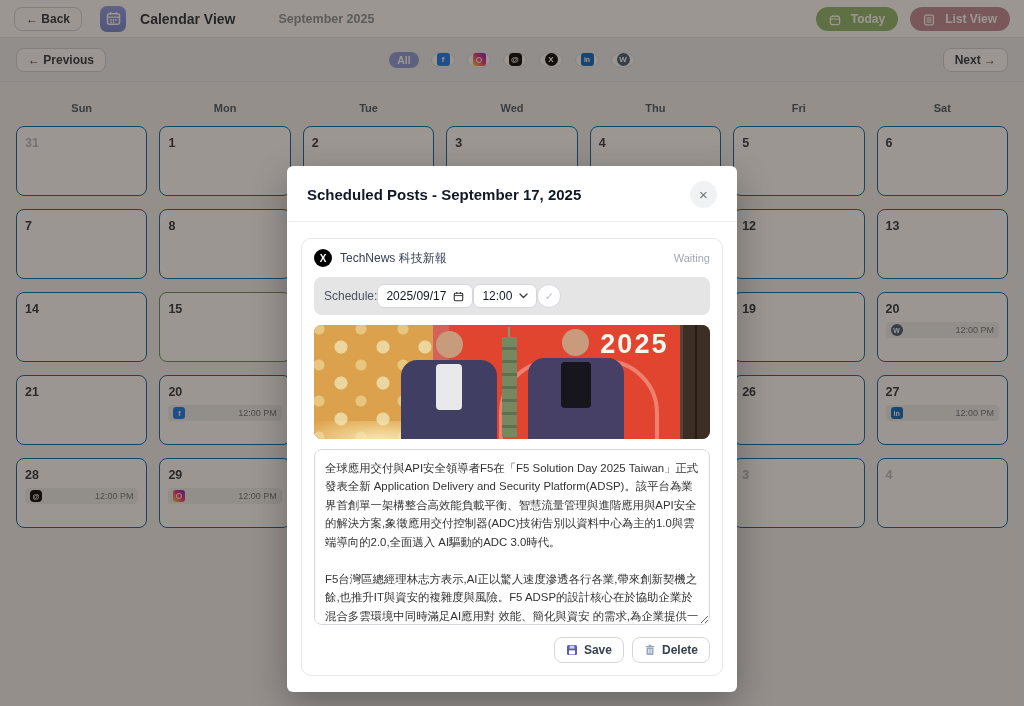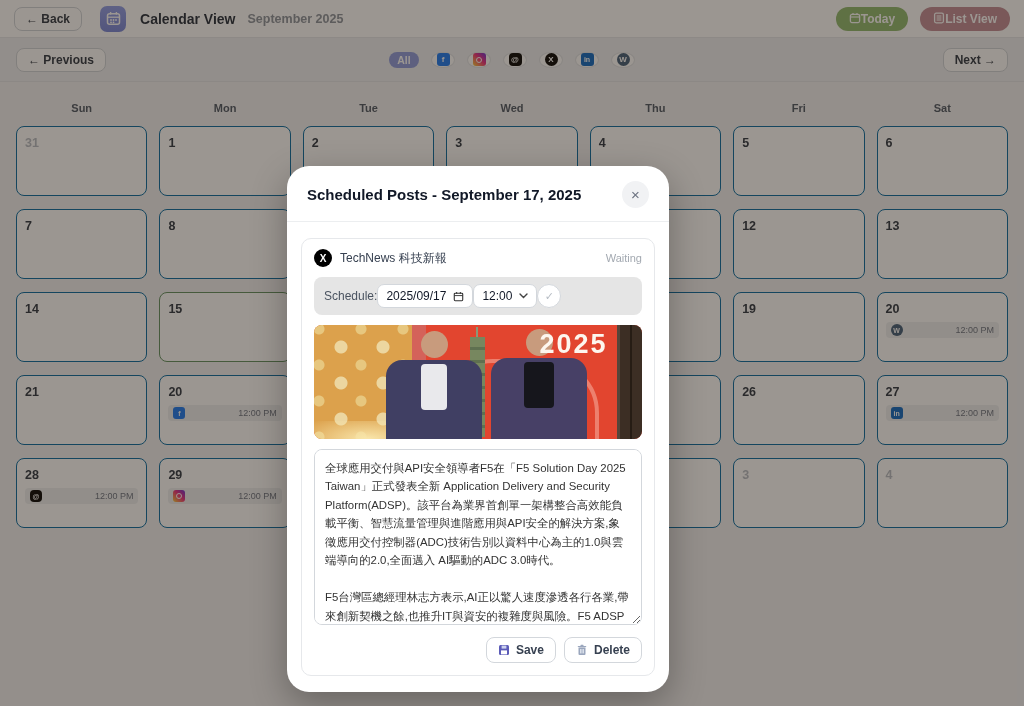--- a/index.html
+++ b/index.html
@@ -4,23 +4,23 @@
 <style>
   html,body{margin:0;padding:0;width:1024px;height:706px;overflow:hidden;
     font-family:"Liberation Sans","DejaVu Sans",sans-serif;background:#f1f2f4;}
   *{box-sizing:border-box;}
 
   
   .topbar{height:38px;background:#fff;border-bottom:1px solid #e4e6ea;display:flex;align-items:center;padding:0 14px;gap:12px;}
   .btn{background:#fff;border:1px solid #cfd4da;border-radius:8px;padding:4px 11px;font-size:12px;font-weight:bold;color:#2b3440;cursor:pointer;}
   .appicon{width:26px;height:26px;border-radius:7px;background:linear-gradient(180deg,#8e9ce8,#7584d8);display:flex;align-items:center;justify-content:center;margin-left:6px;}
   .title{font-size:14px;font-weight:bold;color:#1f2937;margin-left:2px;}
-  .subtitle{font-size:12.5px;color:#8a919b;font-weight:bold;}
+  .subtitle{font-size:12.5px;color:#8a919b;font-weight:bold;margin-left:31px;}
   .topbar .spacer{flex:1;}
-  .pillbtn{border:none;border-radius:13px;padding:5px 13px;font-size:12px;font-weight:bold;color:#fff;display:inline-flex;align-items:flex-start;gap:0;cursor:pointer;}
+  .pillbtn{border:none;border-radius:13px;padding:5px 13px;font-size:12px;font-weight:bold;color:#fff;display:inline-flex;align-items:flex-end;gap:10px;cursor:pointer;}
   .pill-today{background:#8fb96f;}
   .pill-list{background:#c08b96;}
 
   
   .toolbar{position:relative;height:44px;background:#eef0f3;border-bottom:1px solid #e2e4e8;display:flex;align-items:center;padding:0 16px;}
   .toolbar .right{margin-left:auto;}
   .filters{position:absolute;left:50%;top:50%;transform:translate(-50%,-50%);display:flex;align-items:center;gap:12px;}
   .fbtn{width:24px;height:16px;border-radius:50%;background:#fff;border:1px solid #dfe2e6;display:flex;align-items:center;justify-content:center;padding:0;cursor:pointer;}
   .fbtn.all{width:30px;border-radius:12px;background:#8c9ade;border:none;color:#fff;font-size:10.5px;font-weight:bold;}
 
@@ -41,21 +41,21 @@
   .grid{display:grid;grid-template-columns:repeat(7,1fr);gap:13px 12px;margin:12px 16px 0;}
   .cell{background:#fff;border:1px solid #0369a1;border-radius:8px;height:70px;padding:6px 8px;cursor:pointer;}
   .cell .num{font-size:12.5px;font-weight:bold;color:#2b3440;}
   .cell.muted .num{color:#b6bcc4;}
   .cell.today{border:1.5px solid #5f8f5f;}
   .evt{margin-top:5px;background:#eef0f2;border-radius:4px;padding:2px 5px;display:flex;align-items:center;justify-content:space-between;cursor:pointer;}
   .evt .etime{font-size:9px;color:#6a7280;}
 
   
   .overlay{position:absolute;inset:0;background:rgba(42,32,22,0.47);z-index:5;}
-  .modal{position:absolute;left:287px;top:166px;width:382px;z-index:10;background:#fff;border-radius:22px;box-shadow:0 12px 36px rgba(0,0,0,.3);}
+  .modal{position:absolute;left:287px;top:166px;width:450px;z-index:10;background:#fff;border-radius:6px;box-shadow:0 12px 36px rgba(0,0,0,.3);}
   .mhead{display:flex;align-items:center;justify-content:space-between;padding:15px 20px 13px;border-bottom:1px solid #eceef0;}
   .mtitle{font-size:15px;font-weight:bold;color:#111827;}
   .mclose{width:27px;height:27px;border-radius:50%;background:#f1f2f4;border:none;color:#6b7280;font-size:15px;line-height:1;cursor:pointer;display:flex;align-items:center;justify-content:center;}
 
   .card{margin:16px 14px;border:1px solid #e6e8eb;border-radius:10px;}
   .acct{display:flex;align-items:center;padding:10px 12px;}
   .avatar{width:18px;height:18px;border-radius:50%;background:#000;color:#fff;font-size:10px;font-weight:bold;display:flex;align-items:center;justify-content:center;margin-right:8px;}
   .acctname{font-size:12px;color:#374151;}
   .status{margin-left:auto;font-size:11px;color:#a3a9b1;}
 

